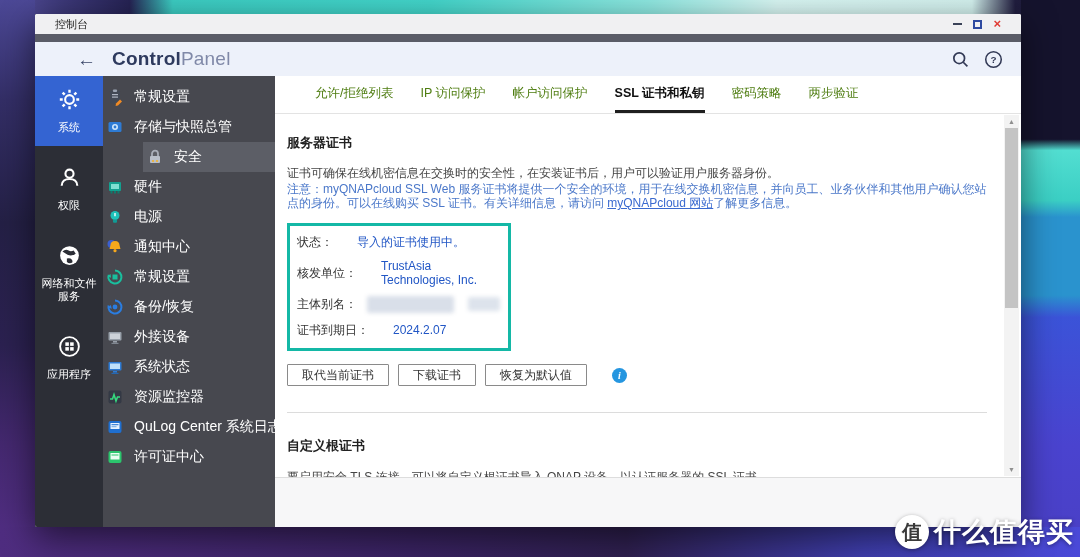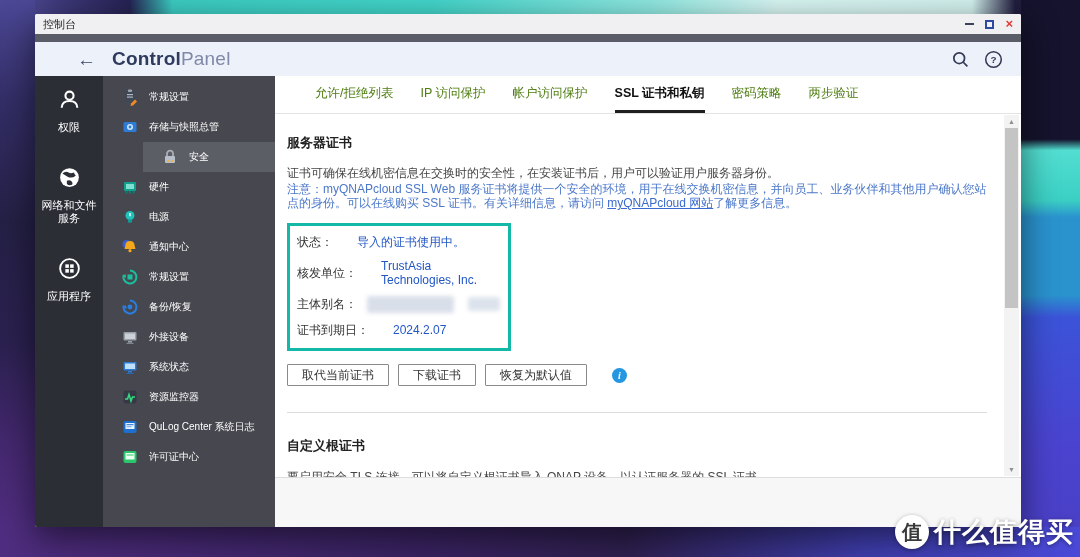--- a/index.html
+++ b/index.html
@@ -11,21 +11,21 @@
     background:linear-gradient(180deg,#15132d 0%,#15132d 25%,#52ded1 27%,#3bcfc4 36%,#2a93ce 39%,#2a93ce 53%,#3b53d8 57%,#4a43cf 80%,#4a3fc4 100%); }
   .desk-left { position:absolute; top:0; left:0; width:35px; height:100%;
     background:linear-gradient(180deg,#4c4896 0%,#332e66 18%,#242045 40%,#2b2150 62%,#44286f 80%,#532f86 100%); }
   .desk-bottom { position:absolute; bottom:0; left:0; width:100%; height:30px;
     background:linear-gradient(90deg,#4f2d80 0%,#3a2363 38%,#2f2050 58%,#3f3eae 80%,#4a49d8 100%); }
 
   
   .window { position:absolute; left:35px; top:14px; width:986px; height:513px;
     background:#fff; box-shadow:0 10px 34px rgba(0,0,0,.55); border-radius:2px; overflow:hidden;
     display:flex; flex-direction:column; }
-  .titlebar { height:20px; background:#f0f0f2; display:flex; align-items:center; padding:0 8px; flex:none; }
+  .titlebar { height:20px; background:#f0f0f2; display:flex; align-items:center; padding:0 20px; flex:none; }
   .titlebar .wtitle { font-size:11px; color:#222; }
   .wcontrols { margin-left:auto; display:flex; align-items:center; gap:11px; }
   .wmin { width:9px; height:2px; background:#3a4258; display:inline-block; cursor:pointer; }
   .wmax { width:9px; height:9px; border:2px solid #2e4aa0; display:inline-block; cursor:pointer; }
   .wclose { color:#e03a34; font-size:13px; font-weight:bold; line-height:10px; cursor:pointer; }
   .darkstrip { height:8px; background:#5a5c67; flex:none; }
   .appheader { height:34px; background:#edf1fa; display:flex; align-items:center; padding:0 18px 0 42px; flex:none; }
   .backarrow { font-size:19px; color:#3a4668; margin-right:16px; cursor:pointer; line-height:1; }
   .apptitle { font-size:19px; letter-spacing:.2px; }
   .apptitle .tb { font-weight:bold; color:#2e3a5e; }
@@ -37,22 +37,22 @@
 
   
   .nav { width:68px; background:#2c2e36; flex:none; display:flex; flex-direction:column; }
   .nav-item { display:flex; flex-direction:column; align-items:center; gap:6px;
     padding:11px 2px 12px; color:#fff; font-size:11px; text-align:center; line-height:13px; cursor:pointer; }
   .nav-item.active { background:#3464d2; }
   .nav-item + .nav-item { margin-top:8px; }
 
   
   .sidebar { width:172px; background:#47484f; flex:none; padding-top:6px; }
-  .srow { height:30px; display:flex; align-items:center; padding-left:18px; gap:10px;
-    color:#fff; font-size:10px; white-space:nowrap; cursor:pointer; }
+  .srow { height:30px; display:flex; align-items:center; padding-left:3px; gap:10px;
+    color:#fff; font-size:14px; white-space:nowrap; cursor:pointer; }
   .srow.selected { background:#5c5e66;margin-left:40px; }
   .sic { width:18px; height:18px; flex:none; display:flex; }
 
   
   .main { flex:1; background:#fff; position:relative; min-width:0; }
   .tabbar { height:38px; border-bottom:1px solid #e3e3e3; display:flex; align-items:stretch; padding-left:40px; }
   .tab { font-size:12.5px; color:#4d7c0f; line-height:35px; margin-right:27px; cursor:pointer; border-bottom:3px solid transparent; }
   .tab.active { font-weight:bold; color:#111; border-bottom:3px solid #1f1f1f; }
 
   .page { padding:20px 34px 0 12px; }
@@ -132,20 +132,38 @@
               <circle cx="11" cy="11" r="9" fill="none" stroke="#333a56" stroke-width="1.8"></circle>
               <text x="11" y="15" font-size="11.5" font-weight="bold" text-anchor="middle" fill="#333a56">?</text>
             </svg>
         </span>
       </span>
     </div>
 
     <div class="wbody">
 
       <div class="nav">
+        <div class="nav-item active">
+          <span>
+            <svg width="25" height="25" viewBox="0 0 24 24">
+                <circle cx="12" cy="12" r="4.2" fill="none" stroke="#fff" stroke-width="2"></circle>
+                <g stroke="#fff" stroke-width="2.3">
+                  <line x1="18.5" y1="12" x2="21.3" y2="12"></line>
+                  <line x1="16.6" y1="16.6" x2="18.6" y2="18.6"></line>
+                  <line x1="12" y1="18.5" x2="12" y2="21.3"></line>
+                  <line x1="7.4" y1="16.6" x2="5.4" y2="18.6"></line>
+                  <line x1="5.5" y1="12" x2="2.7" y2="12"></line>
+                  <line x1="7.4" y1="7.4" x2="5.4" y2="5.4"></line>
+                  <line x1="12" y1="5.5" x2="12" y2="2.7"></line>
+                  <line x1="16.6" y1="7.4" x2="18.6" y2="5.4"></line>
+                </g>
+              </svg>
+          </span>
+          <span>系统</span>
+        </div>
         <div class="nav-item">
           <span>
             <svg width="25" height="25" viewBox="0 0 24 24">
                 <circle cx="12" cy="8.3" r="3.9" fill="none" stroke="#fff" stroke-width="2"></circle>
                 <path d="M4.5,20 c0,-4.4 3.3,-6.6 7.5,-6.6 s7.5,2.2 7.5,6.6" fill="none" stroke="#fff" stroke-width="2"></path>
               </svg>
           </span>
           <span>权限</span>
         </div>
         <div class="nav-item">

